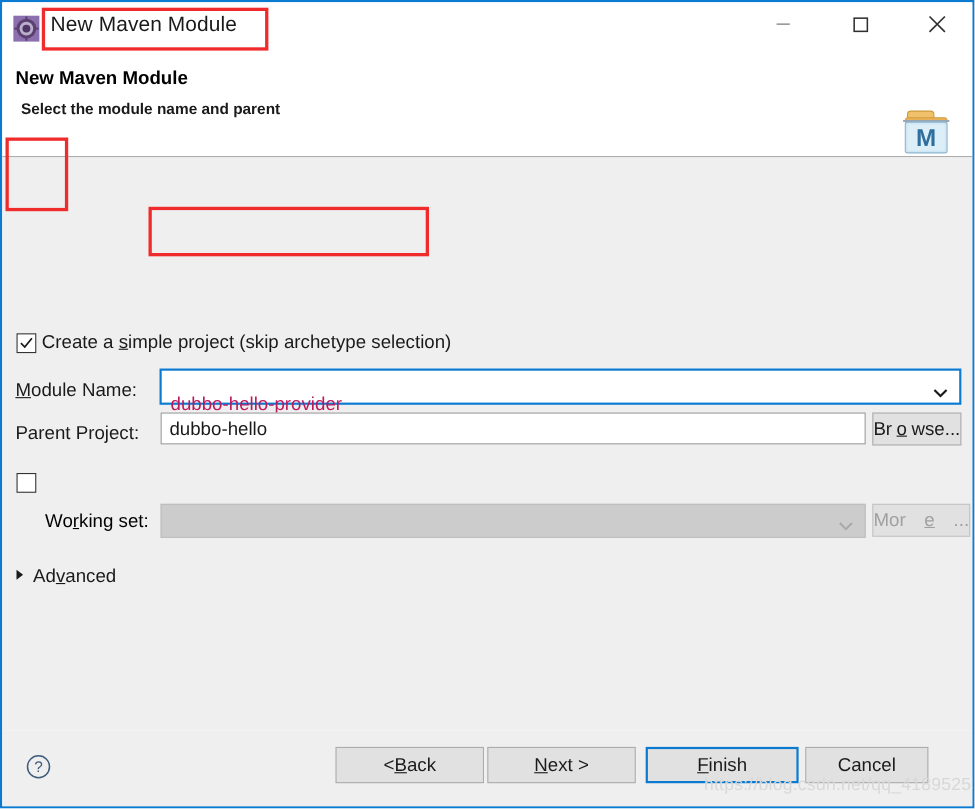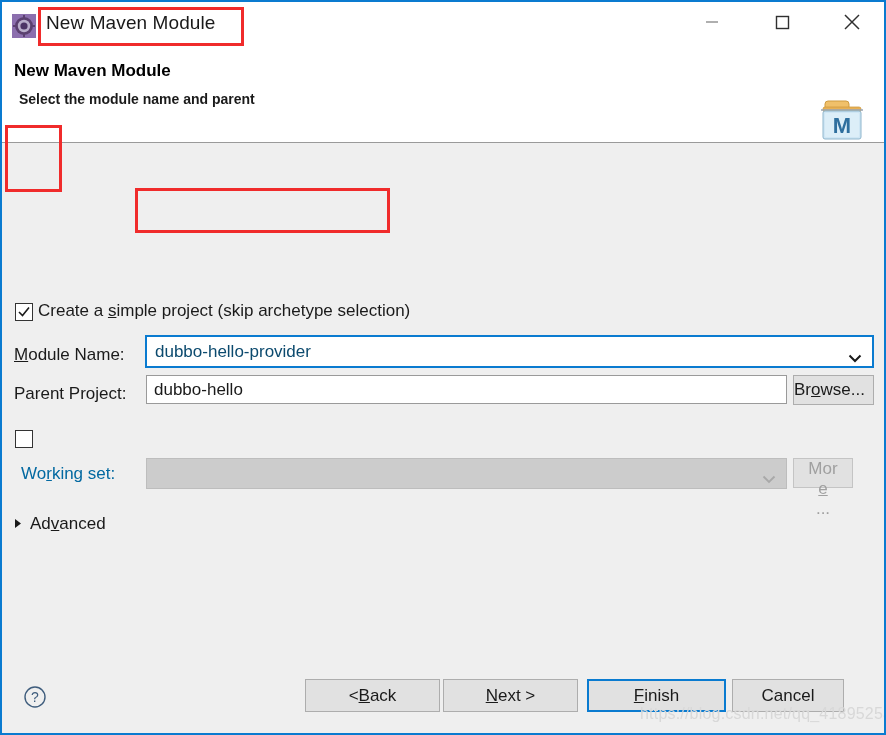--- a/index.html
+++ b/index.html
@@ -94,21 +94,21 @@
     height: 521px;
     background: #efefef;
   }
 
   .row-label {
     position: absolute;
     font-size: 17px;
     color: #1a1a1a;
     white-space: nowrap;
   }
-  .row-label.disabled { color: #0369a1; }
+  .row-label.disabled { color: #000000; margin-left: 20px; }
   .mn { text-decoration: underline; }
 
   
   .checkbox {
     position: absolute;
     width: 18px; height: 18px;
     box-sizing: border-box;
     border: 1px solid #333333;
     background: #ffffff;
   }
@@ -123,23 +123,23 @@
   #combo-module {
     position: absolute;
     left: 143px; top: 192px;
     width: 729px; height: 33px;
     box-sizing: border-box;
     background: #ffffff;
     border: 2px solid #0a7bd0;
   }
   #combo-module-value {
     position: absolute;
-    left: 8px; top: 5px;
-    font-size: 17px;
-    color: #0c4a6e;
+    left: 8px; top: 21px;
+    font-size: 17px;
+    color: #be185d;
   }
   #combo-module-arrow {
     position: absolute;
     right: 10px; top: 12px;
   }
 
   
   #lbl-parent { left: 12px; top: 241px; }
   #input-parent {
     position: absolute;
@@ -159,26 +159,26 @@
   
   .pushbtn {
     position: absolute;
     box-sizing: border-box;
     background: #e1e1e1;
     border: 1px solid #adadad;
     font-size: 17px;
     color: #1a1a1a;
     display: flex;
     align-items: center;
-    justify-content: flex-start;
+    justify-content: space-between;
     cursor: default;
   }
   .pushbtn.disabled { color: #a0a0a0; background: #e1e1e1; border-color: #c4c4c4; }
   #btn-browse { left: 791px; top: 232px; width: 81px; height: 30px; }
-  #btn-more   { left: 791px; top: 315px; width: 60px; height: 30px; flex-direction: column; }
+  #btn-more   { left: 791px; top: 315px; width: 89px; height: 30px; }
 
   
   #cb-workingset { left: 13px; top: 287px; }
   #lbl-workingset-add { left: 36px; top: 285px; }
   #lbl-workingset { left: 19px; top: 321px; }
   #combo-workingset {
     position: absolute;
     left: 144px; top: 315px;
     width: 641px; height: 31px;
     box-sizing: border-box;

